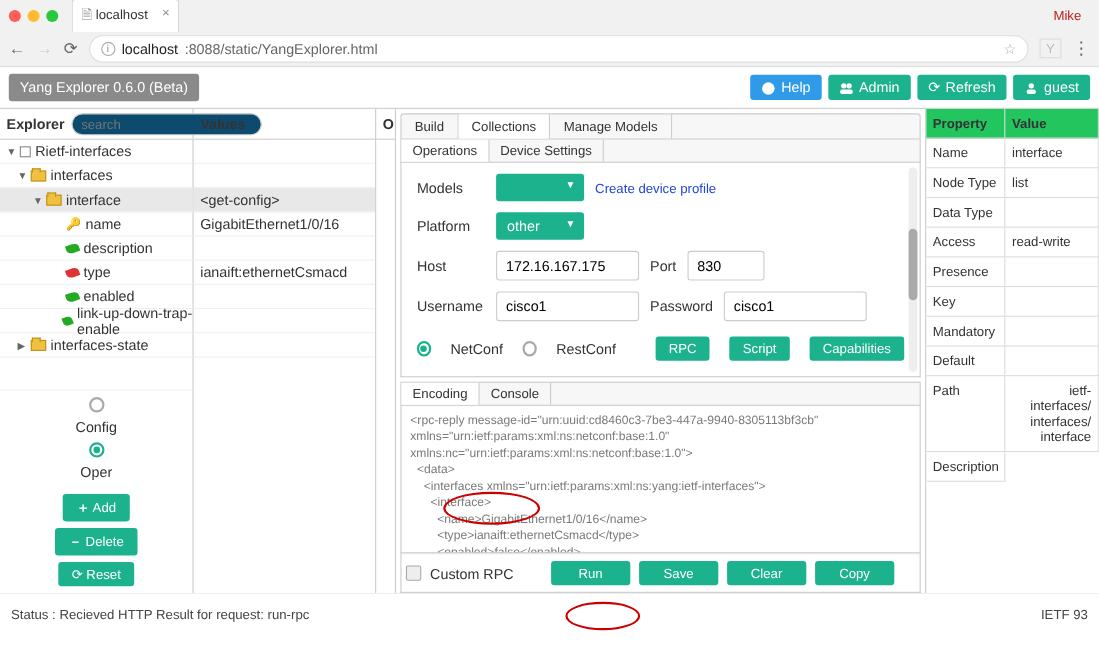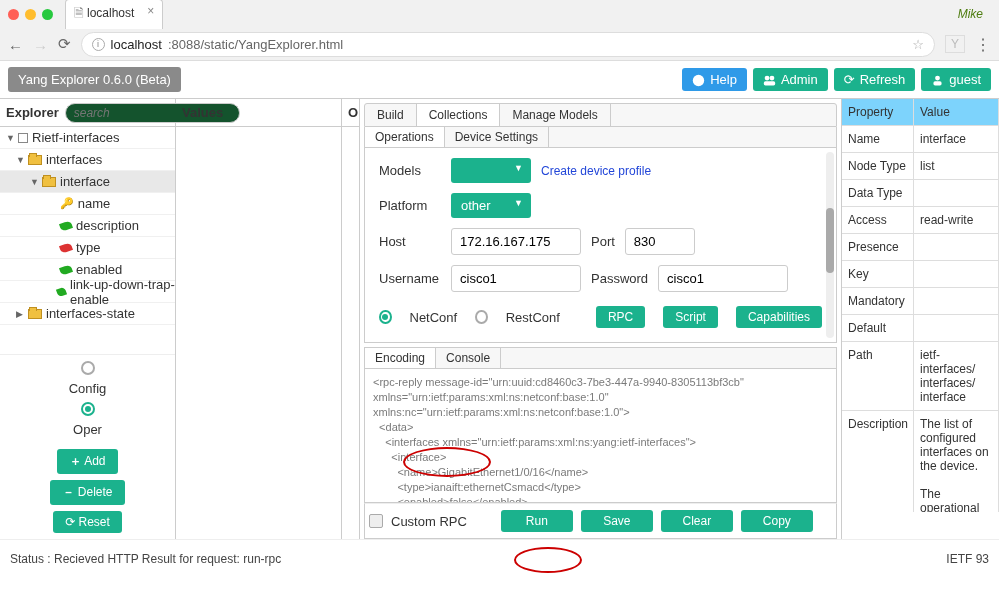--- a/index.html
+++ b/index.html
@@ -6,21 +6,21 @@
 body { background: #fff; width: 999px; height: 607px; overflow: hidden; font-size: 13px; color: #333; }
 
 
 .browser-chrome { background: #f1f1f1; border-bottom: 1px solid #ddd; }
 .titlebar { display: flex; align-items: center; height: 28px; padding: 0 8px; }
 .traffic { display: flex; gap: 6px; }
 .dot { width: 11px; height: 11px; border-radius: 50%; }
 .dot.r { background: #ff5f56; } .dot.y { background: #ffbd2e; } .dot.g { background: #27c93f; }
 .tab { margin-left: 12px; background: #fff; border: 1px solid #ccc; border-bottom: none; border-radius: 4px 4px 0 0; padding: 4px 28px 4px 8px; font-size: 12px; position: relative; }
 .tab .x { position: absolute; right: 8px; top: 4px; color: #888; }
-.user-label { margin-left: auto; font-size: 12px; color: #4d7c0f; padding-right: 8px; font-style: italic; }
+.user-label { margin-left: auto; font-size: 12px; color: #b91c1c; padding-right: 8px; }
 .addrbar { display: flex; align-items: center; height: 32px; padding: 0 8px; gap: 10px; }
 .navicon { color: #666; font-size: 15px; }
 .url { flex: 1; border: 1px solid #ddd; border-radius: 14px; padding: 4px 10px; font-size: 13px; color: #666; background: #fff; display: flex; align-items: center; gap: 6px; }
 .url .host { color: #222; }
 .url .star { margin-left: auto; color: #aaa; }
 .y-badge { border: 1px solid #ddd; padding: 1px 5px; color: #bbb; font-size: 12px; }
 .menu-dots { font-size: 16px; color: #666; }
 
 
 .appbar { display: flex; align-items: center; padding: 6px 8px; gap: 6px; }
@@ -32,21 +32,21 @@
 
 
 .main { display: flex; height: 441px; border-top: 1px solid #ccc; }
 .panel { border-right: 1px solid #ccc; display: flex; flex-direction: column; }
 .left { width: 176px; }
 .vals { width: 166px; }
 .midnarrow { width: 18px; }
 .center { flex: 1; padding: 0 4px; min-width: 0; }
 .right { width: 157px; border-right: none; }
 .head { display: flex; align-items: center; border-bottom: 1px solid #ccc; padding: 4px 6px; font-weight: bold; font-size: 13px; height: 28px; gap: 6px; }
-.search-box { flex: 1; border: 1px solid #ccc; border-radius: 10px; padding: 2px 8px; font-style: italic; color: #aaa; font-size: 12px; background: #14532d; }
+.search-box { flex: 1; border: 1px solid #ccc; border-radius: 10px; padding: 2px 8px; color: #aaa; font-size: 12px; background: #0c4a6e; }
 
 
 .tree { font-size: 13px; }
 .row { display: flex; align-items: center; height: 22px; padding-left: 6px; border-bottom: 1px solid #f0f0f0; }
 .row.sel { background: #e8e8e8; }
 .tw { width: 10px; color: #666; font-size: 9px; margin-right: 2px; }
 .ind1 { padding-left: 16px; } .ind2 { padding-left: 30px; } .ind3 { padding-left: 48px; }
 .ficon { width: 14px; height: 10px; display: inline-block; margin-right: 4px; }
 .folder { background: #f0c040; border: 1px solid #c09020; position:relative; }
 .folder::before { content:""; position:absolute; top:-3px; left:0; width:6px; height:3px; background:#f0c040; border:1px solid #c09020; border-bottom:none;}
@@ -93,21 +93,21 @@
 .botrow { display: flex; align-items: center; gap: 8px; padding: 6px 4px; border: 1px solid #ccc; border-top: 1px solid #eee; }
 .checkbox { width: 14px; height: 14px; border: 1px solid #aaa; border-radius: 2px; background: #eee; }
 .botrow .btn-sm { min-width: 64px; text-align: center; }
 
 
 .leftbot { display: flex; align-items: center; gap: 6px; padding: 6px; border-top: 1px solid #eee; flex-direction: column; }
 
 
 .propgrid { display: grid; grid-template-columns: 72px 1fr; font-size: 12px; }
 .propgrid > div { border-bottom: 1px solid #ddd; border-right: 1px solid #ddd; padding: 6px 6px; }
-.propgrid .hd { font-weight: normal; background: #7dd3fc; }
+.propgrid .hd { font-weight: bold; background: #22c55e; }
 .right { overflow-y: auto; }
 .right .propbody { height: 413px; overflow: hidden; }
 
 
 .statusbar { display: flex; align-items: center; padding: 12px 10px 4px 10px; font-size: 12px; color: #444; border-top: 1px solid #eee; }
 .statusbar .r { margin-left: auto; }
 
 svg.ic { width: 13px; height: 13px; fill: #fff; }
 </style>
 </head>
@@ -236,20 +236,31 @@
       <button class="btn-sm"><b>＋</b> <span>Add</span></button>
       <button class="btn-sm"><b>－</b> <span>Delete</span></button>
       <button class="btn-sm">⟳ <span>Reset</span></button>
     </div>
   </div>
 
   <div class="panel vals">
     <div class="head">
         <span>Values</span>
       </div>
+    <div class="tree" id="vals">
+        <div class="row"></div>
+        <div class="row"></div>
+        <div class="row sel">&lt;get-config&gt;</div>
+        <div class="row">GigabitEthernet1/0/16</div>
+        <div class="row"></div>
+        <div class="row">ianaift:ethernetCsmacd</div>
+        <div class="row"></div>
+        <div class="row"></div>
+        <div class="row"></div>
+      </div>
   </div>
 
   <div class="panel midnarrow">
     <div class="head">
         <span>O</span>
       </div>
   </div>
 
   <div class="panel center">
     <div class="tabrow">
@@ -344,25 +355,22 @@
           <div style="white-space: pre-line;">read-write</div>
           <div>Presence</div>
           <div style="white-space: pre-line;"></div>
           <div>Key</div>
           <div style="white-space: pre-line;"></div>
           <div>Mandatory</div>
           <div style="white-space: pre-line;"></div>
           <div>Default</div>
           <div style="white-space: pre-line;"></div>
           <div>Path</div>
-          <div style="white-space: pre-line;">ietf-interfaces/ interfaces/ interface</div>
+          <div style="white-space: pre-line; text-align: right;">ietf-interfaces/ interfaces/ interface</div>
           <div>Description</div>
-          <div style="white-space: pre-line;">The list of configured interfaces on the device.
-
-The operational</div>
         </div>
     </div>
   </div>
 
 </div>
 
 <div class="oval2"></div>
 
 <div class="statusbar">
   <span>Status : Recieved HTTP Result for request: run-rpc</span>

